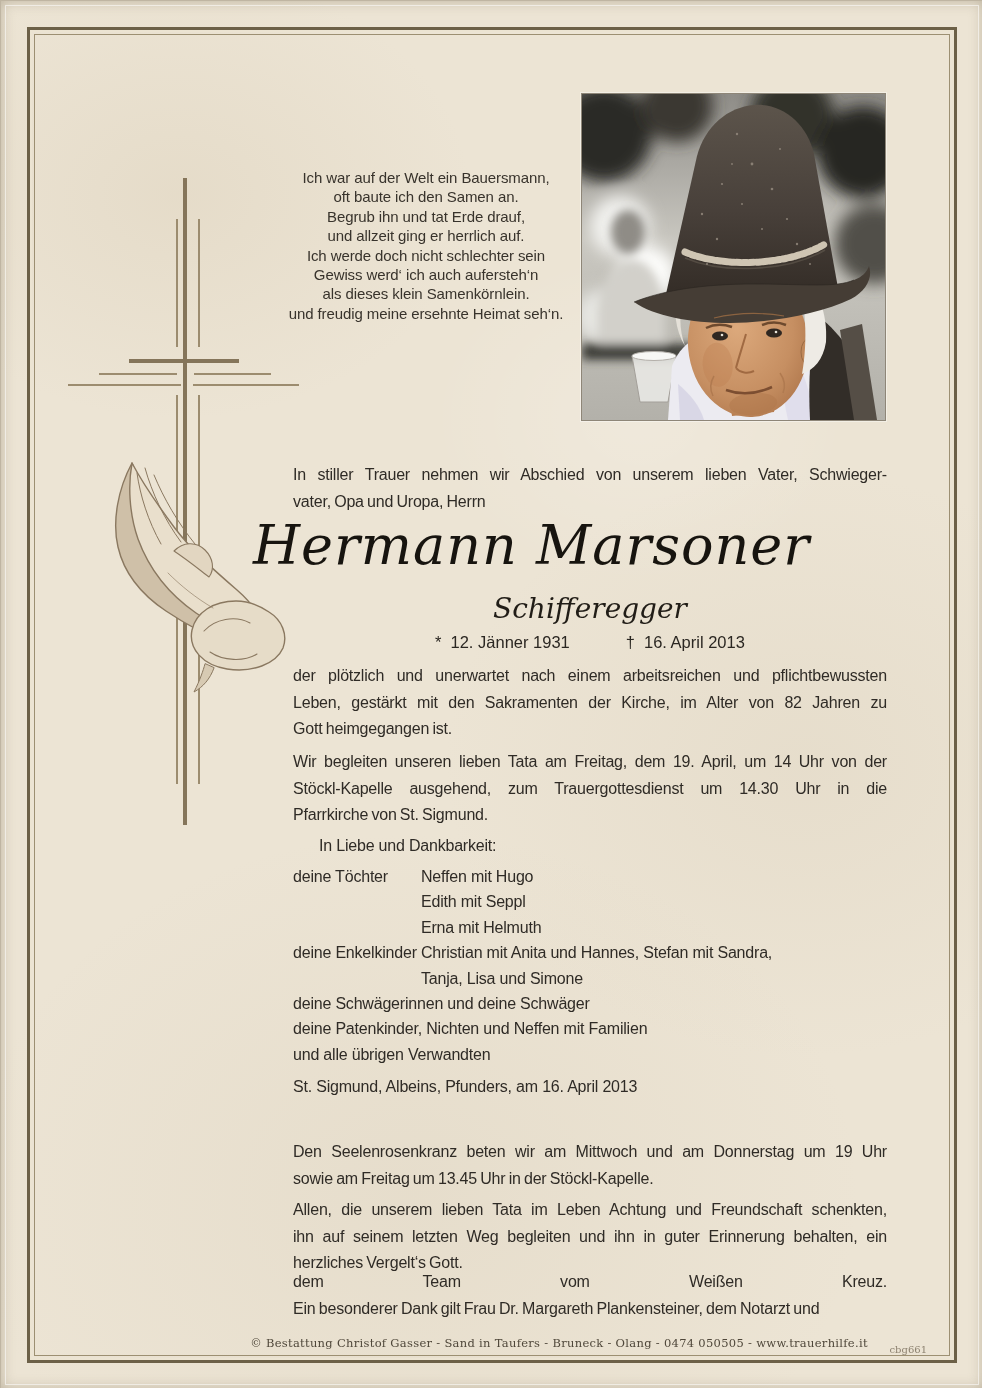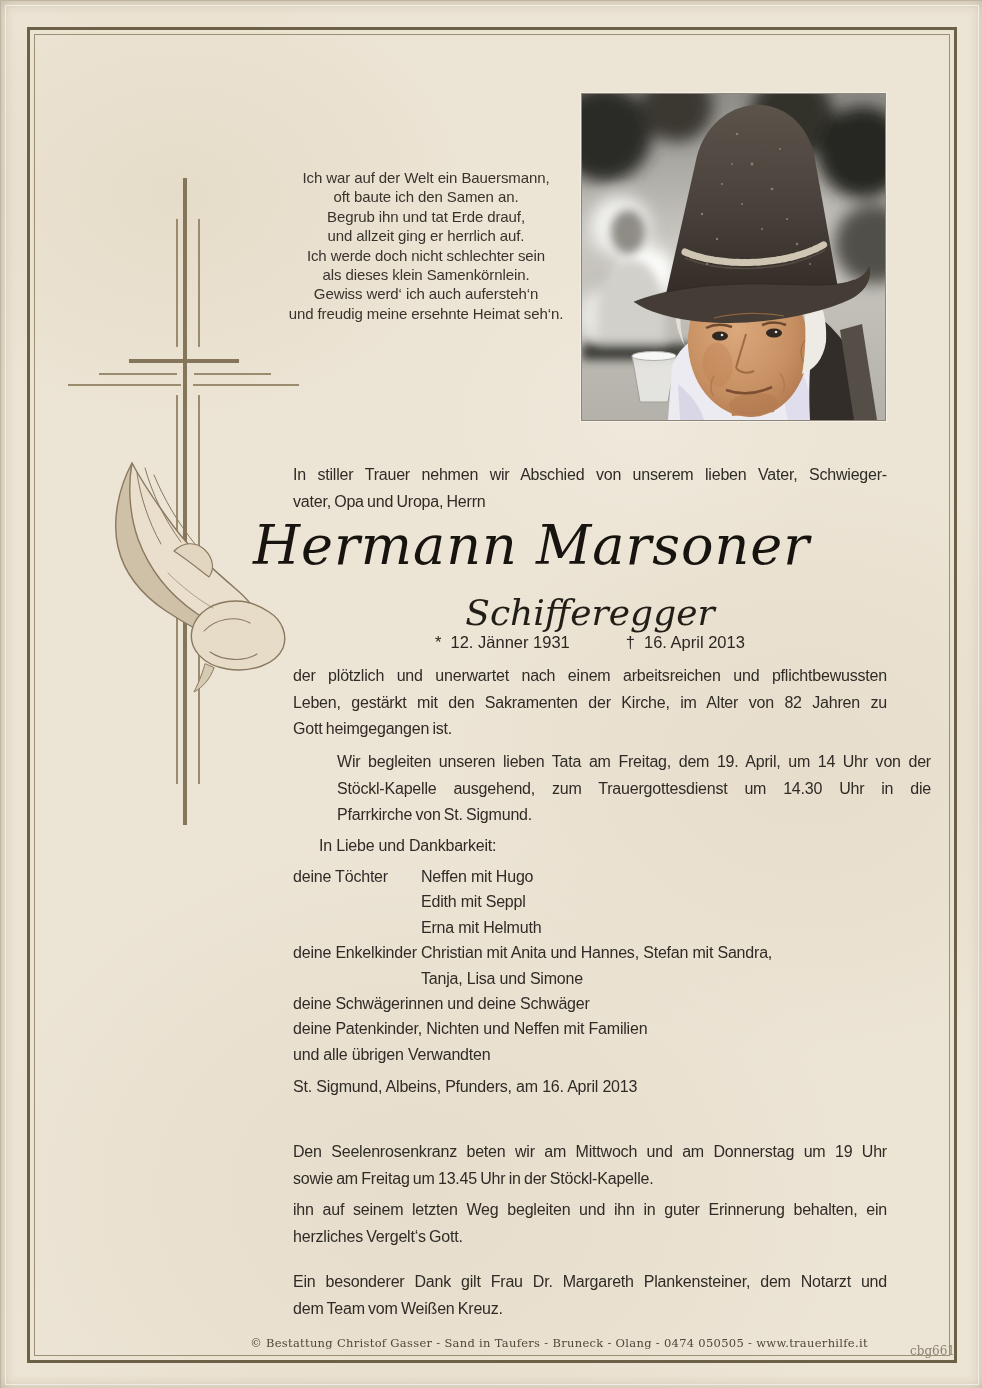--- a/index.html
+++ b/index.html
@@ -38,38 +38,38 @@
   
   .block { position:absolute; left:292px; width:594px;
            font-size:16px; line-height:26.5px; letter-spacing:-0.2px; word-spacing:-1px; }
   .just .ln { text-align:justify; text-align-last:justify; }
   .just .ln:last-child { text-align-last:left; }
 
   .name { position:absolute; left:252px; top:513px; width:674px; text-align:left;
           font-family:"DejaVu Serif", serif; font-style:italic; font-size:54px;
           color:#17140f; letter-spacing:1px; }
   .vulgo { position:absolute; left:252px; top:591px; width:674px; text-align:center;
-           font-family:"DejaVu Serif", serif; font-style:italic; font-size:36px; color:#211d17; }
+           font-family:"DejaVu Serif", serif; font-style:italic; font-size:28px; color:#211d17; }
   .dates { position:absolute; left:252px; top:632px; width:674px; display:flex;
            justify-content:center; gap:56px; font-size:16.5px; color:#2b2722;text-align:center; }
   .dates .sym { margin-right:9px; }
 
   .fam-heading { position:absolute; left:292px; top:836px; font-size:16px; letter-spacing:-0.2px;margin-left:26px; }
   .family { position:absolute; left:292px; top:863px; width:600px; font-size:16px;
             letter-spacing:-0.2px; }
   .fam-row { display:flex; }
   .fam-label { width:128px; flex:none; line-height:25.4px; }
   .fam-lines .ln, .fam-extra { line-height:25.4px; }
 
   .places { position:absolute; left:292px; top:1077px; font-size:16px; letter-spacing:-0.2px; }
 
   .footer { position:absolute; left:140px; top:1335px; width:836px; text-align:center;
             font-family:"DejaVu Serif", serif; font-size:11.5px; letter-spacing:.3px; color:#4f473a; }
-  .footer-code { position:absolute; right:28px; top:1343px; font-family:"DejaVu Serif", serif;
-                 font-size:12px; color:#8d8270; }
+  .footer-code { position:absolute; right:56px; top:1343px; font-family:"DejaVu Serif", serif;
+                 font-size:10px; color:#8d8270; }
 
   .hands { position:absolute; left:85px; top:452px; }
 </style>
 </head>
 <body>
 
 <div class="page">
 
   <div class="edge-line"></div>
   <div class="frame-outer"></div>
@@ -103,22 +103,22 @@
       <path d="M82,120 C95,133 110,145 127,155" fill="none" stroke-width="0.9" opacity="0.7"></path>
     </g>
   </svg>
 
   <div class="poem center-lines">
       <div class="ln">Ich war auf der Welt ein Bauersmann,</div>
       <div class="ln">oft baute ich den Samen an.</div>
       <div class="ln">Begrub ihn und tat Erde drauf,</div>
       <div class="ln">und allzeit ging er herrlich auf.</div>
       <div class="ln">Ich werde doch nicht schlechter sein</div>
+      <div class="ln">Gewiss werd‘ ich auch aufersteh‘n</div>
       <div class="ln">als dieses klein Samenkörnlein.</div>
-      <div class="ln">Gewiss werd‘ ich auch aufersteh‘n</div>
       <div class="ln">und freudig meine ersehnte Heimat seh‘n.</div>
     </div>
 
   <div class="photo">
     <svg width="303" height="326" viewBox="0 0 303 326">
       <defs>
         <radialGradient id="skin" cx="42%" cy="38%" r="78%">
           <stop offset="0%" stop-color="#dca97c"></stop>
             <stop offset="60%" stop-color="#c68f62"></stop>
             <stop offset="100%" stop-color="#a86f45"></stop>
@@ -220,21 +220,21 @@
   <div class="dates">
     <span><span class="sym">*</span><span>12. Jänner 1931</span></span>
     <span><span class="sym">†</span><span>16. April 2013</span></span>
   </div>
 
   <div class="block just" style="top:662px;">
       <div class="ln">der plötzlich und unerwartet nach einem arbeitsreichen und pflichtbewussten</div>
       <div class="ln">Leben, gestärkt mit den Sakramenten der Kirche, im Alter von 82 Jahren zu</div>
       <div class="ln">Gott heimgegangen ist.</div>
     </div>
-  <div class="block just" style="top:748px;margin-left:44px;">
+  <div class="block just" style="top:748px;">
       <div class="ln">Wir begleiten unseren lieben Tata am Freitag, dem 19. April, um 14 Uhr von der</div>
       <div class="ln">Stöckl-Kapelle ausgehend, zum Trauergottesdienst um 14.30 Uhr in die</div>
       <div class="ln">Pfarrkirche von St. Sigmund.</div>
     </div>
 
   <div class="fam-heading">In Liebe und Dankbarkeit:</div>
   <div class="family">
     <div class="fam-row">
       <div class="fam-label">deine Töchter</div>
       <div class="fam-lines">
@@ -255,24 +255,25 @@
     <div class="fam-extra">und alle übrigen Verwandten</div>
   </div>
 
   <div class="places">St. Sigmund, Albeins, Pfunders, am 16. April 2013</div>
 
   <div class="block just" style="top:1138px;">
       <div class="ln">Den Seelenrosenkranz beten wir am Mittwoch und am Donnerstag um 19 Uhr</div>
       <div class="ln">sowie am Freitag um 13.45 Uhr in der Stöckl-Kapelle.</div>
     </div>
   <div class="block just" style="top:1196px;">
+      <div class="ln">Allen, die unserem lieben Tata im Leben Achtung und Freundschaft schenkten,</div>
       <div class="ln">ihn auf seinem letzten Weg begleiten und ihn in guter Erinnerung behalten, ein</div>
       <div class="ln">herzliches Vergelt‘s Gott.</div>
     </div>
   <div class="block just" style="top:1268px;">
+      <div class="ln">dem Team vom Weißen Kreuz.</div>
       <div class="ln">Ein besonderer Dank gilt Frau Dr. Margareth Plankensteiner, dem Notarzt und</div>
-      <div class="ln">dem Team vom Weißen Kreuz.</div>
     </div>
 
   <div class="footer">© Bestattung Christof Gasser - Sand in Taufers - Bruneck - Olang - 0474 050505 - www.trauerhilfe.it</div>
   <div class="footer-code">cbg661</div>
 
 </div>
 
 </body></html>

